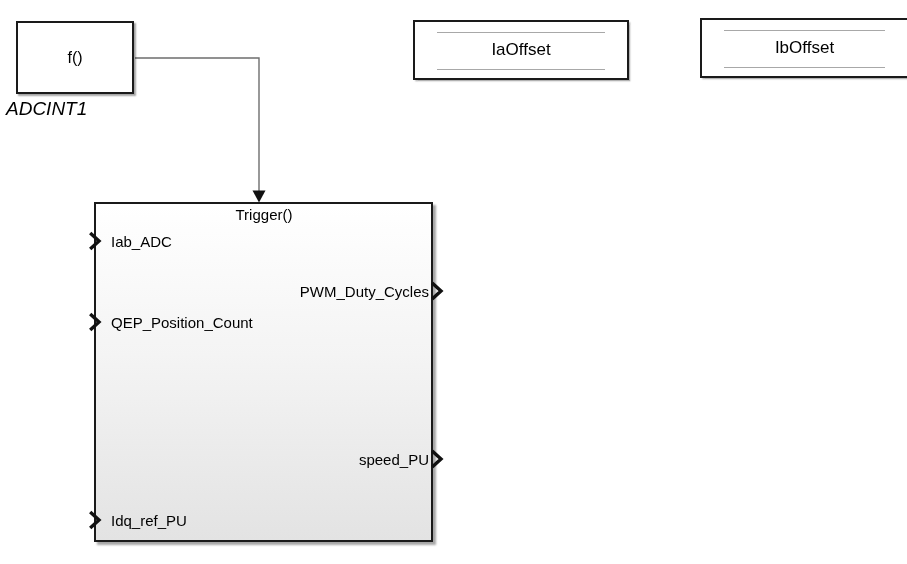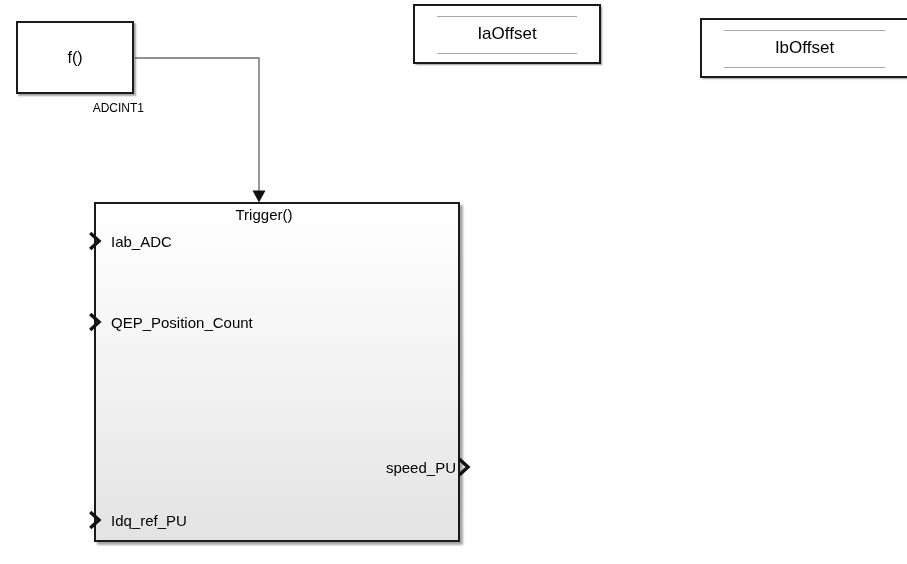--- a/index.html
+++ b/index.html
@@ -17,35 +17,35 @@
     border:2px solid #1a1a1a;background:#ffffff;
     box-shadow:2px 2px 1.5px rgba(0,0,0,0.35);
   }
 
   
   .fcn-blk{left:16px;top:21px;width:118px;height:73px;
     display:flex;align-items:center;justify-content:center;
     font-size:16px;}
   .blk-name{
     position:absolute;left:6px;top:99px;width:138px;
-    text-align:right;font-size:12px;line-height:19px;
+    text-align:left;font-size:19px;line-height:19px;font-style:italic;
   }
 
   
   .dstore{height:60px;display:flex;align-items:center;justify-content:center;
     font-size:17px;box-shadow:1.5px 1.5px 1.5px rgba(0,0,0,0.3);}
-  .dstore-a{left:413px;top:4px;width:188px;}
+  .dstore-a{left:413px;top:20px;width:216px;}
   .dstore-b{left:684px;top:18px;width:209px;margin-left:16px;}
   .ds-line{position:absolute;left:22px;right:22px;height:1px;background:#a8a8a8;}
   .ds-line.top{top:10px;}
   .ds-line.bot{bottom:8px;}
 
   
   .subsys{
-    left:94px;top:202px;width:366px;height:340px;
+    left:94px;top:202px;width:339px;height:340px;
     background:linear-gradient(to bottom,#ffffff 0%,#f4f4f4 45%,#e3e3e3 100%);
     box-shadow:2.5px 2.5px 2px rgba(0,0,0,0.35);
   }
   .trig-label{
     position:absolute;top:2px;left:0;width:336px;text-align:center;
     font-size:15px;
   }
   .port{position:absolute;display:flex;align-items:center;transform:translateY(-50%);}
   .port-in{left:-8px;}
   .port-out{right:-13px;}
@@ -98,21 +98,27 @@
       </svg>
       <span class="port-label">QEP_Position_Count</span>
     </div>
     <div class="port port-in" style="top:316px">
       <svg class="chev" width="14" height="21">
         <polyline points="2.2,2.5 11,10.5 2.2,18.5" fill="none" stroke="#111" stroke-width="3.4"></polyline>
       </svg>
       <span class="port-label">Idq_ref_PU</span>
     </div>
 
-    <div class="port port-out" style="top:263px">
+    <div class="port port-out" style="top:87px">
+      <span class="port-label">PWM_Duty_Cycles</span>
+      <svg class="chev" width="14" height="21">
+        <polyline points="2.2,2.5 11,10.5 2.2,18.5" fill="none" stroke="#111" stroke-width="3.4"></polyline>
+      </svg>
+    </div>
+    <div class="port port-out" style="top:255px">
       <span class="port-label">speed_PU</span>
       <svg class="chev" width="14" height="21">
         <polyline points="2.2,2.5 11,10.5 2.2,18.5" fill="none" stroke="#111" stroke-width="3.4"></polyline>
       </svg>
     </div>
   </div>
 
 </div>
 
 </body></html>

